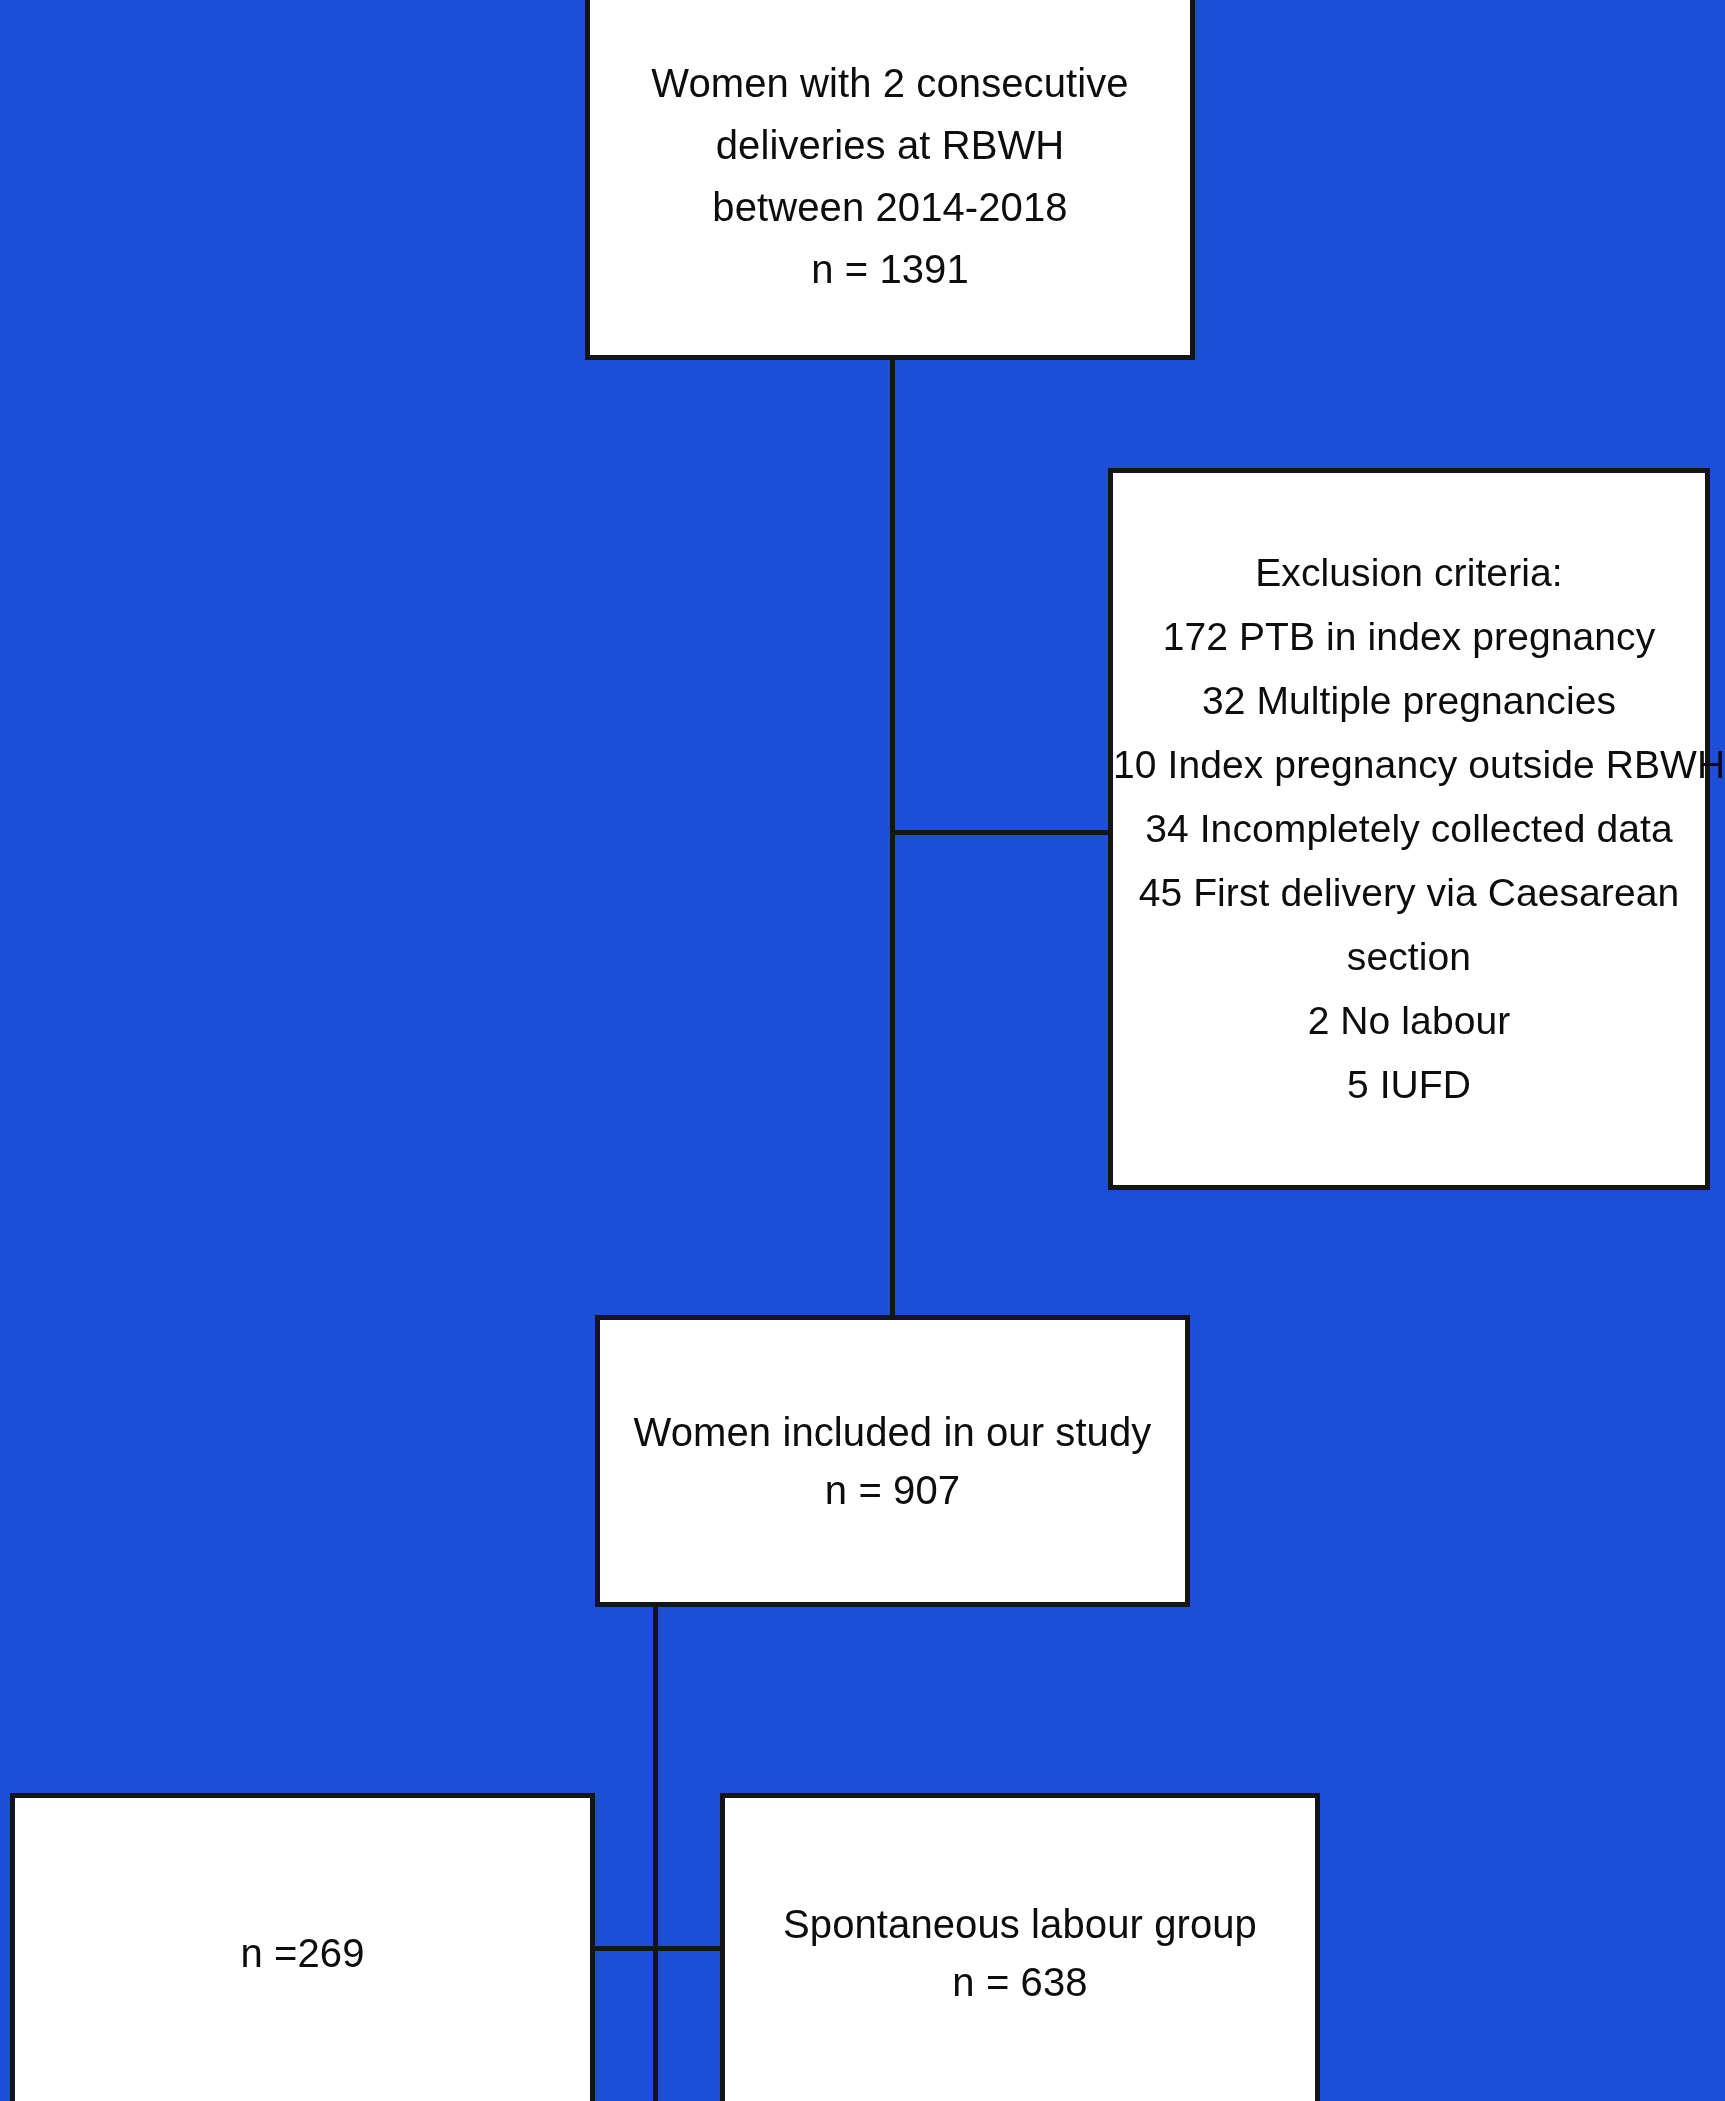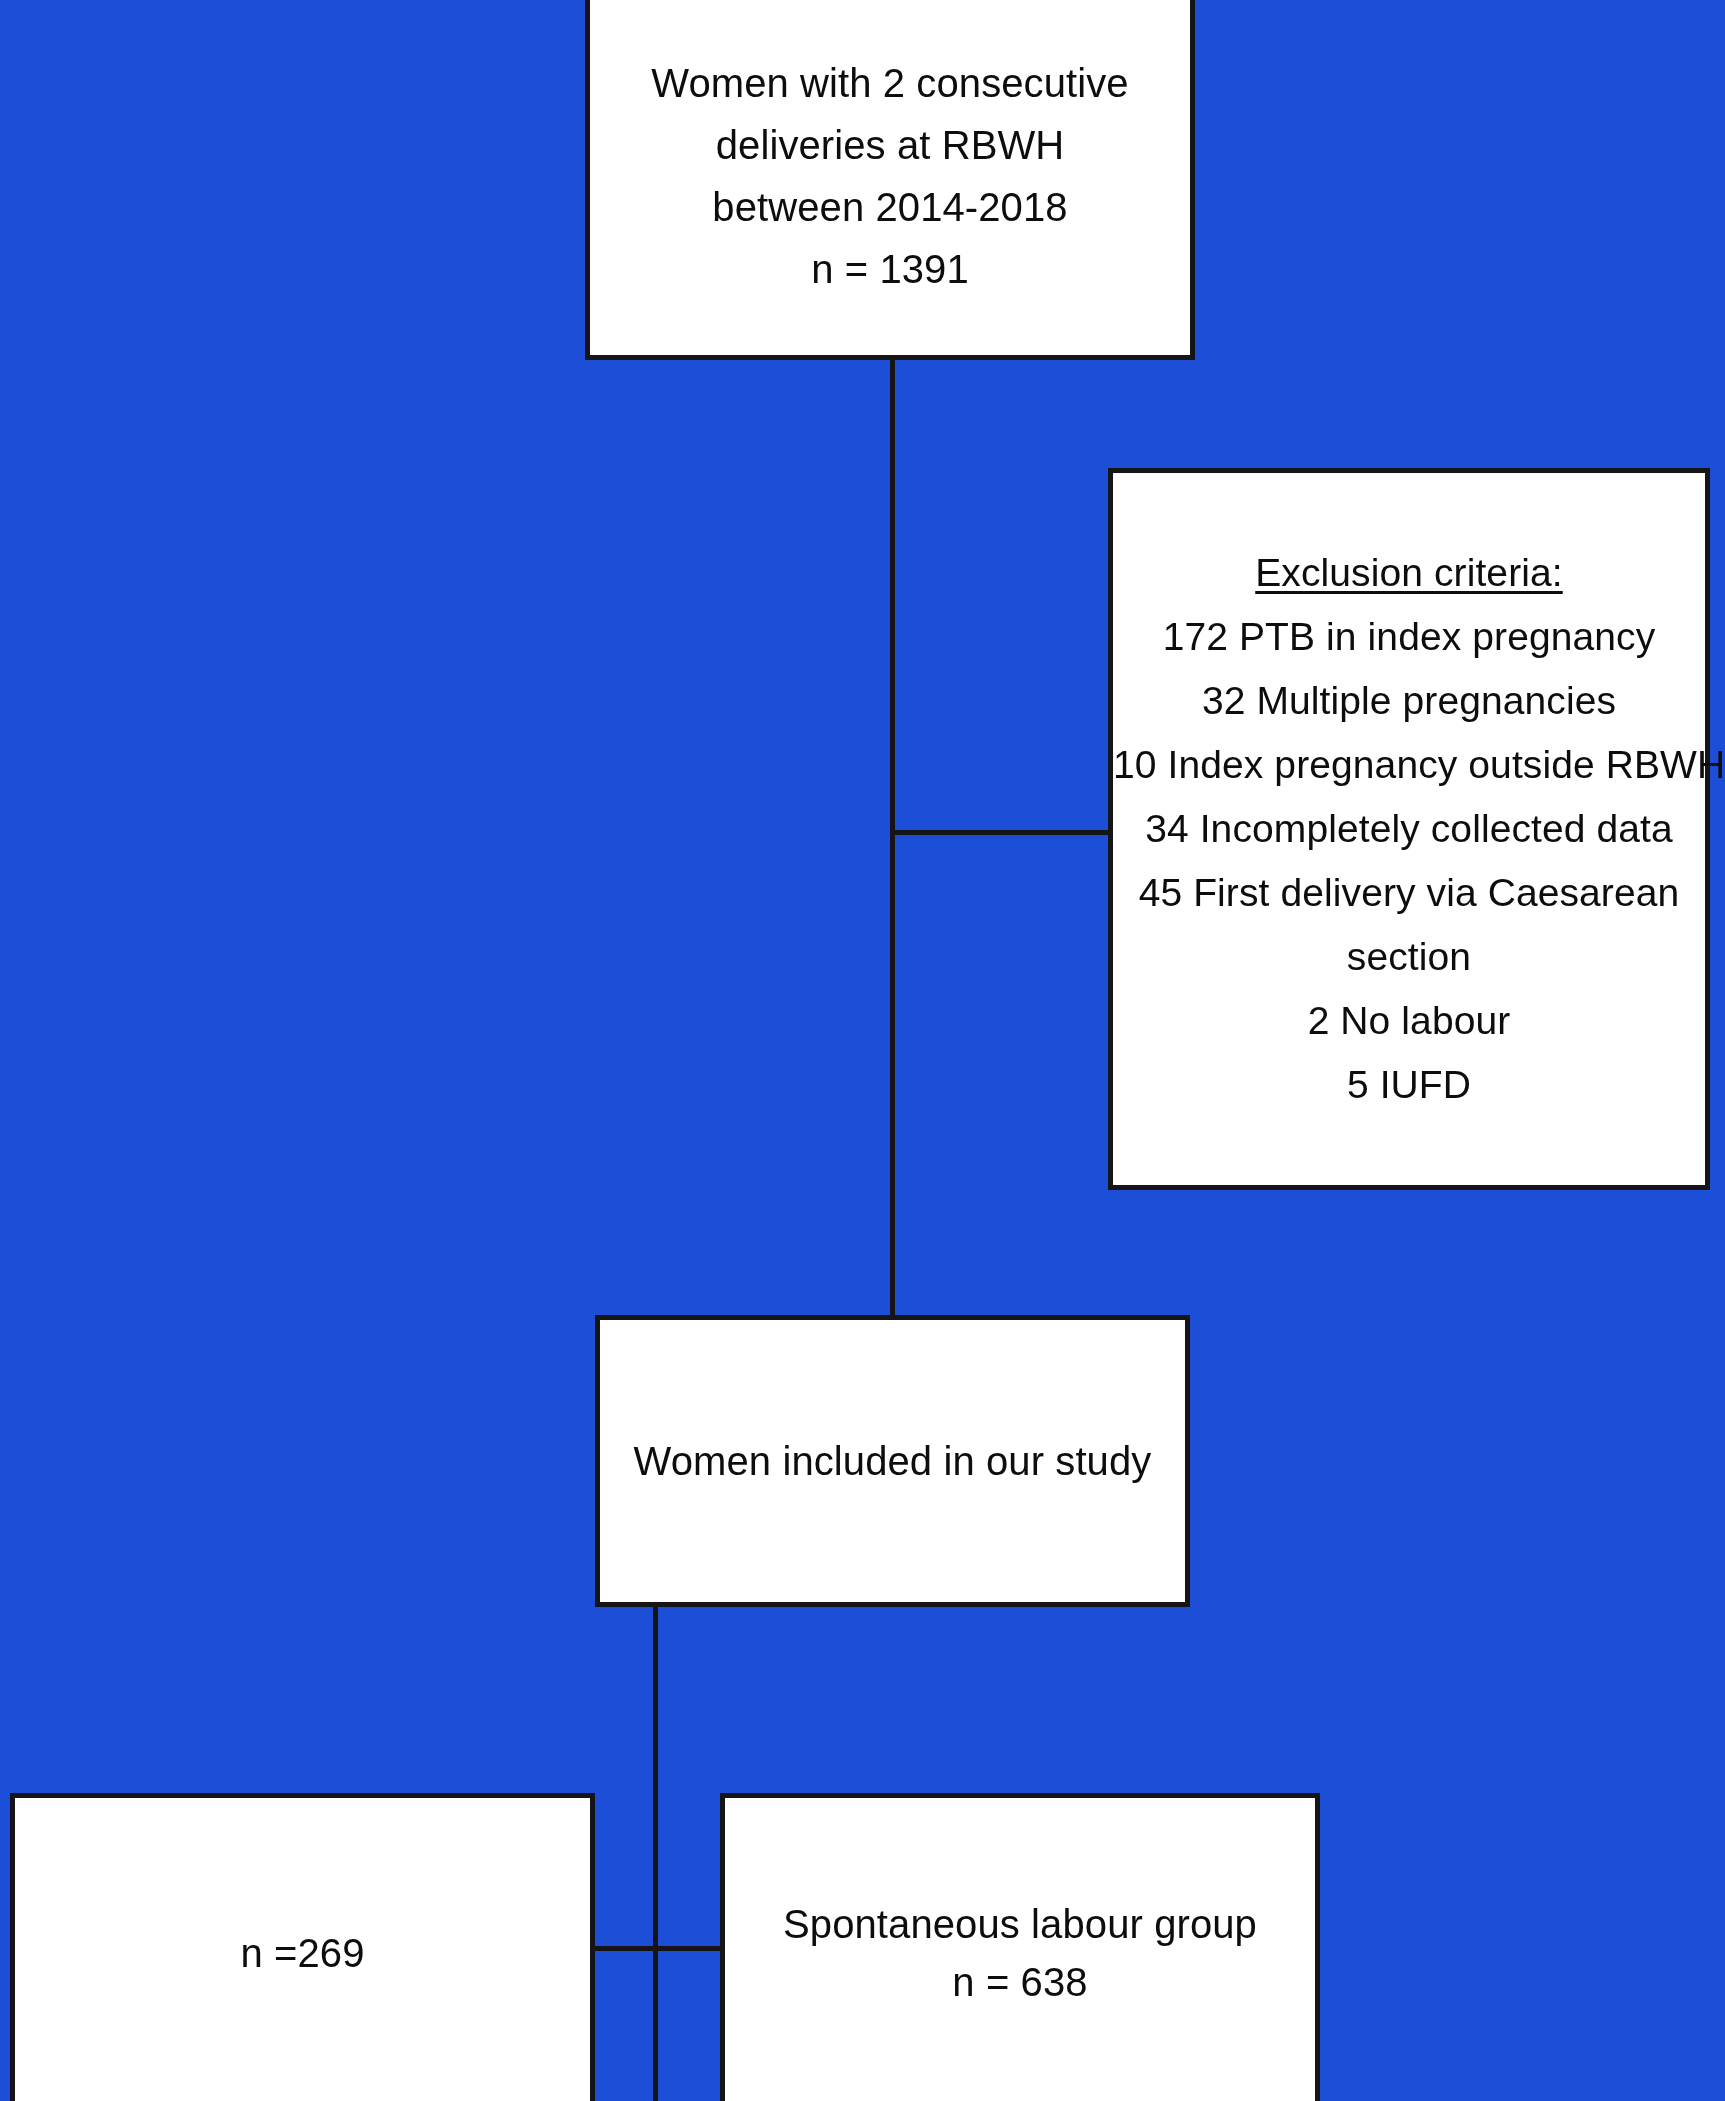--- a/index.html
+++ b/index.html
@@ -26,21 +26,21 @@
     white-space:nowrap;
   }
 
   
   #box-cohort{left:585px;top:-8px;width:610px;height:368px;}
   #box-cohort .ln{line-height:62px;}
 
   
   #box-exclusion{left:1108px;top:468px;width:602px;height:722px;justify-content:center;}
   #box-exclusion .ln{font-size:39px;line-height:64px;}
-  #box-exclusion .hdr{text-decoration:underline;text-underline-offset:5px;}
+  #box-exclusion .hdr{text-underline-offset:5px;}
 
   
   #box-included{left:595px;top:1315px;width:595px;height:292px;align-items:flex-end;}
 
   
   #box-iol{left:10px;top:1793px;width:585px;height:320px;}
 
   
   #box-spont{left:720px;top:1793px;width:600px;height:320px;}
 
@@ -76,20 +76,21 @@
     <span class="ln">10 Index pregnancy outside RBWH</span>
     <span class="ln">34 Incompletely collected data</span>
     <span class="ln">45 First delivery via Caesarean</span>
     <span class="ln">section</span>
     <span class="ln">2 No labour</span>
     <span class="ln">5 IUFD</span>
   </div>
 
   <div class="box" id="box-included">
     <span class="ln">Women included in our study</span>
+    <span class="ln">n = 907</span>
   </div>
 
   <div class="ln-v" id="trunk-lower"></div>
 
   <div class="ln-h" id="connector-groups"></div>
 
   <div class="box" id="box-iol">
     <span class="ln">n =269</span>
   </div>
 

